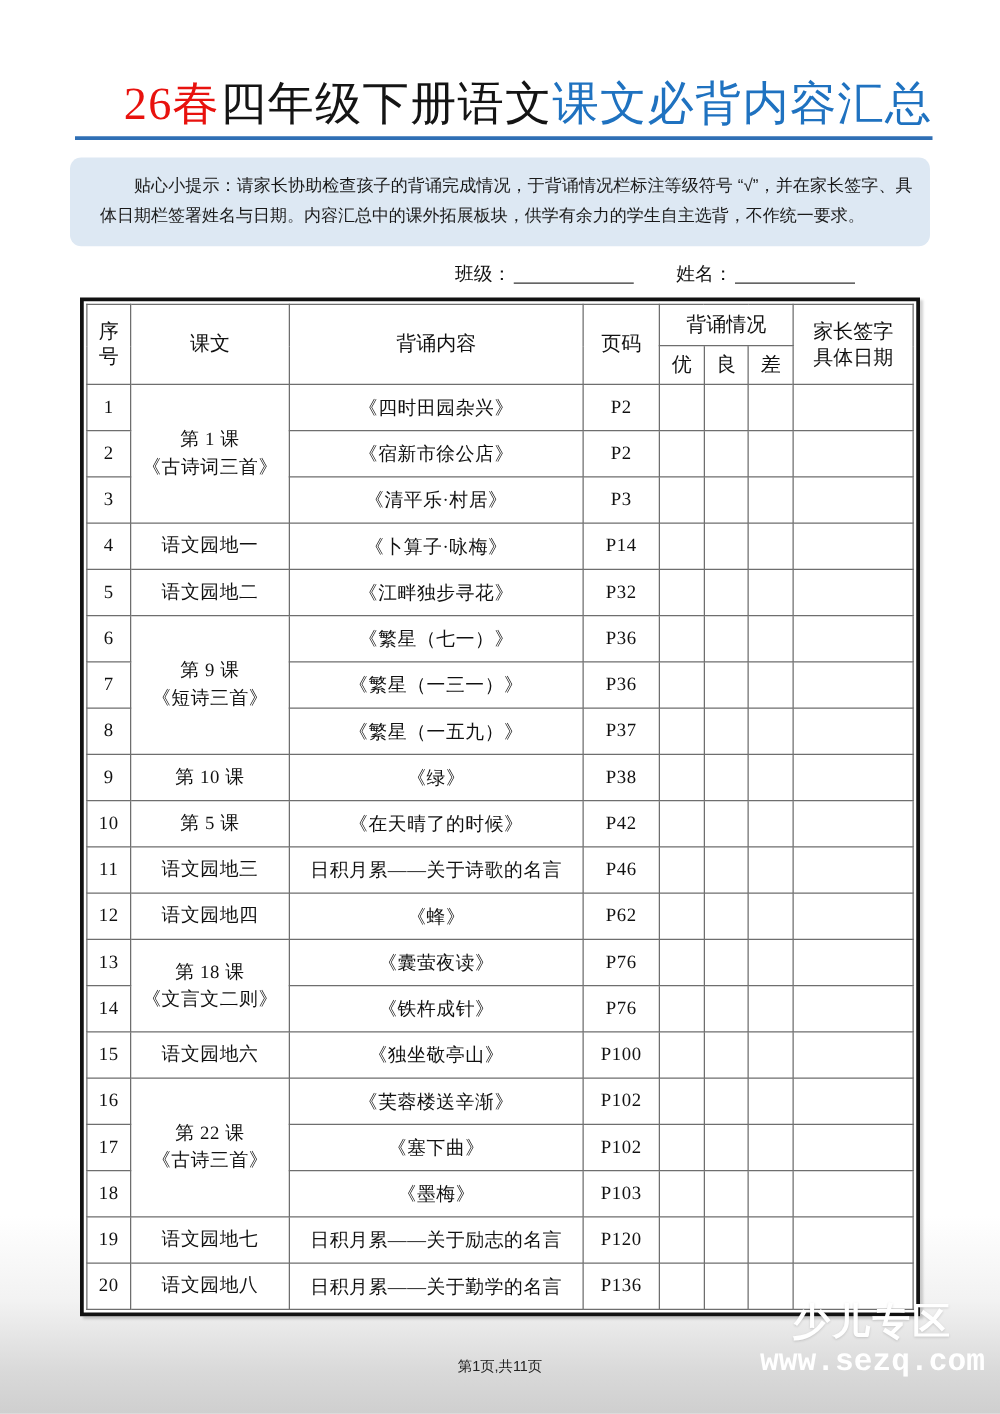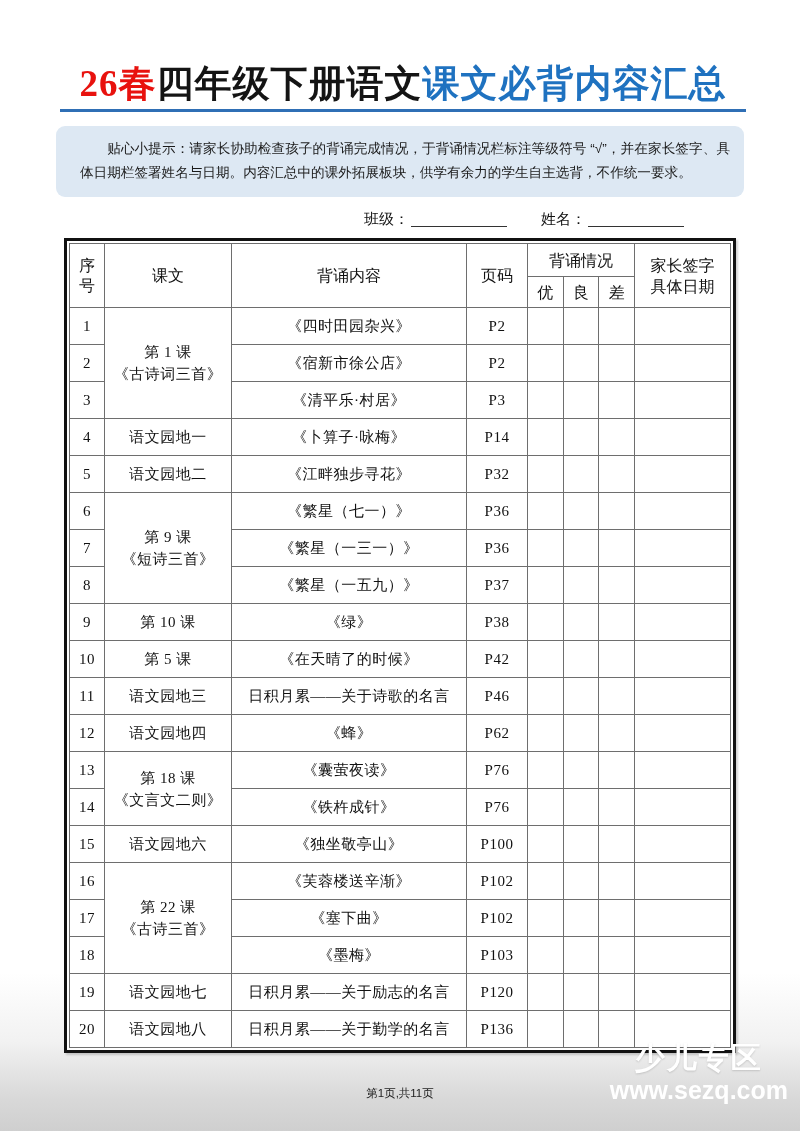--- a/index.html
+++ b/index.html
@@ -28,24 +28,25 @@
   .title-wrap {
     position: absolute;
     left: 60px;
     top: 62px;
     width: 686px;
     text-align: center;
   }
   .title {
     font-family: "Liberation Serif", "DejaVu Serif", serif;
     font-size: 37px;
-    font-weight: bold;
+    font-weight: normal;
     letter-spacing: 1px;
     line-height: 44px;
     white-space: nowrap;
+    text-align: right;
   }
   .title .seg-red   { color: #e8120e; }
   .title .seg-black { color: #141414; }
   .title .seg-blue  { color: #1f72c0; }
   .title-rule {
     margin-top: 3px;
     height: 3px;
     background: #2f6fb5;
     width: 100%;
   }
@@ -181,21 +182,21 @@
   .watermark .wm-cn {
     font-family: "Liberation Sans", "DejaVu Sans", sans-serif;
     font-size: 30px;
     font-weight: bold;
     letter-spacing: 2px;
     line-height: 32px;
     text-shadow: 0 1px 2px rgba(0,0,0,0.15);
     text-align: center;
   }
   .watermark .wm-url {
-    font-family: Liberation Sans, sans-serif;
+    font-family: Liberation Mono, monospace;
     font-size: 25px;
     font-weight: bold;
     letter-spacing: 0px;
     line-height: 30px;
     margin-top: 1px;
   }
 </style>
 </head>
 <body>
 

